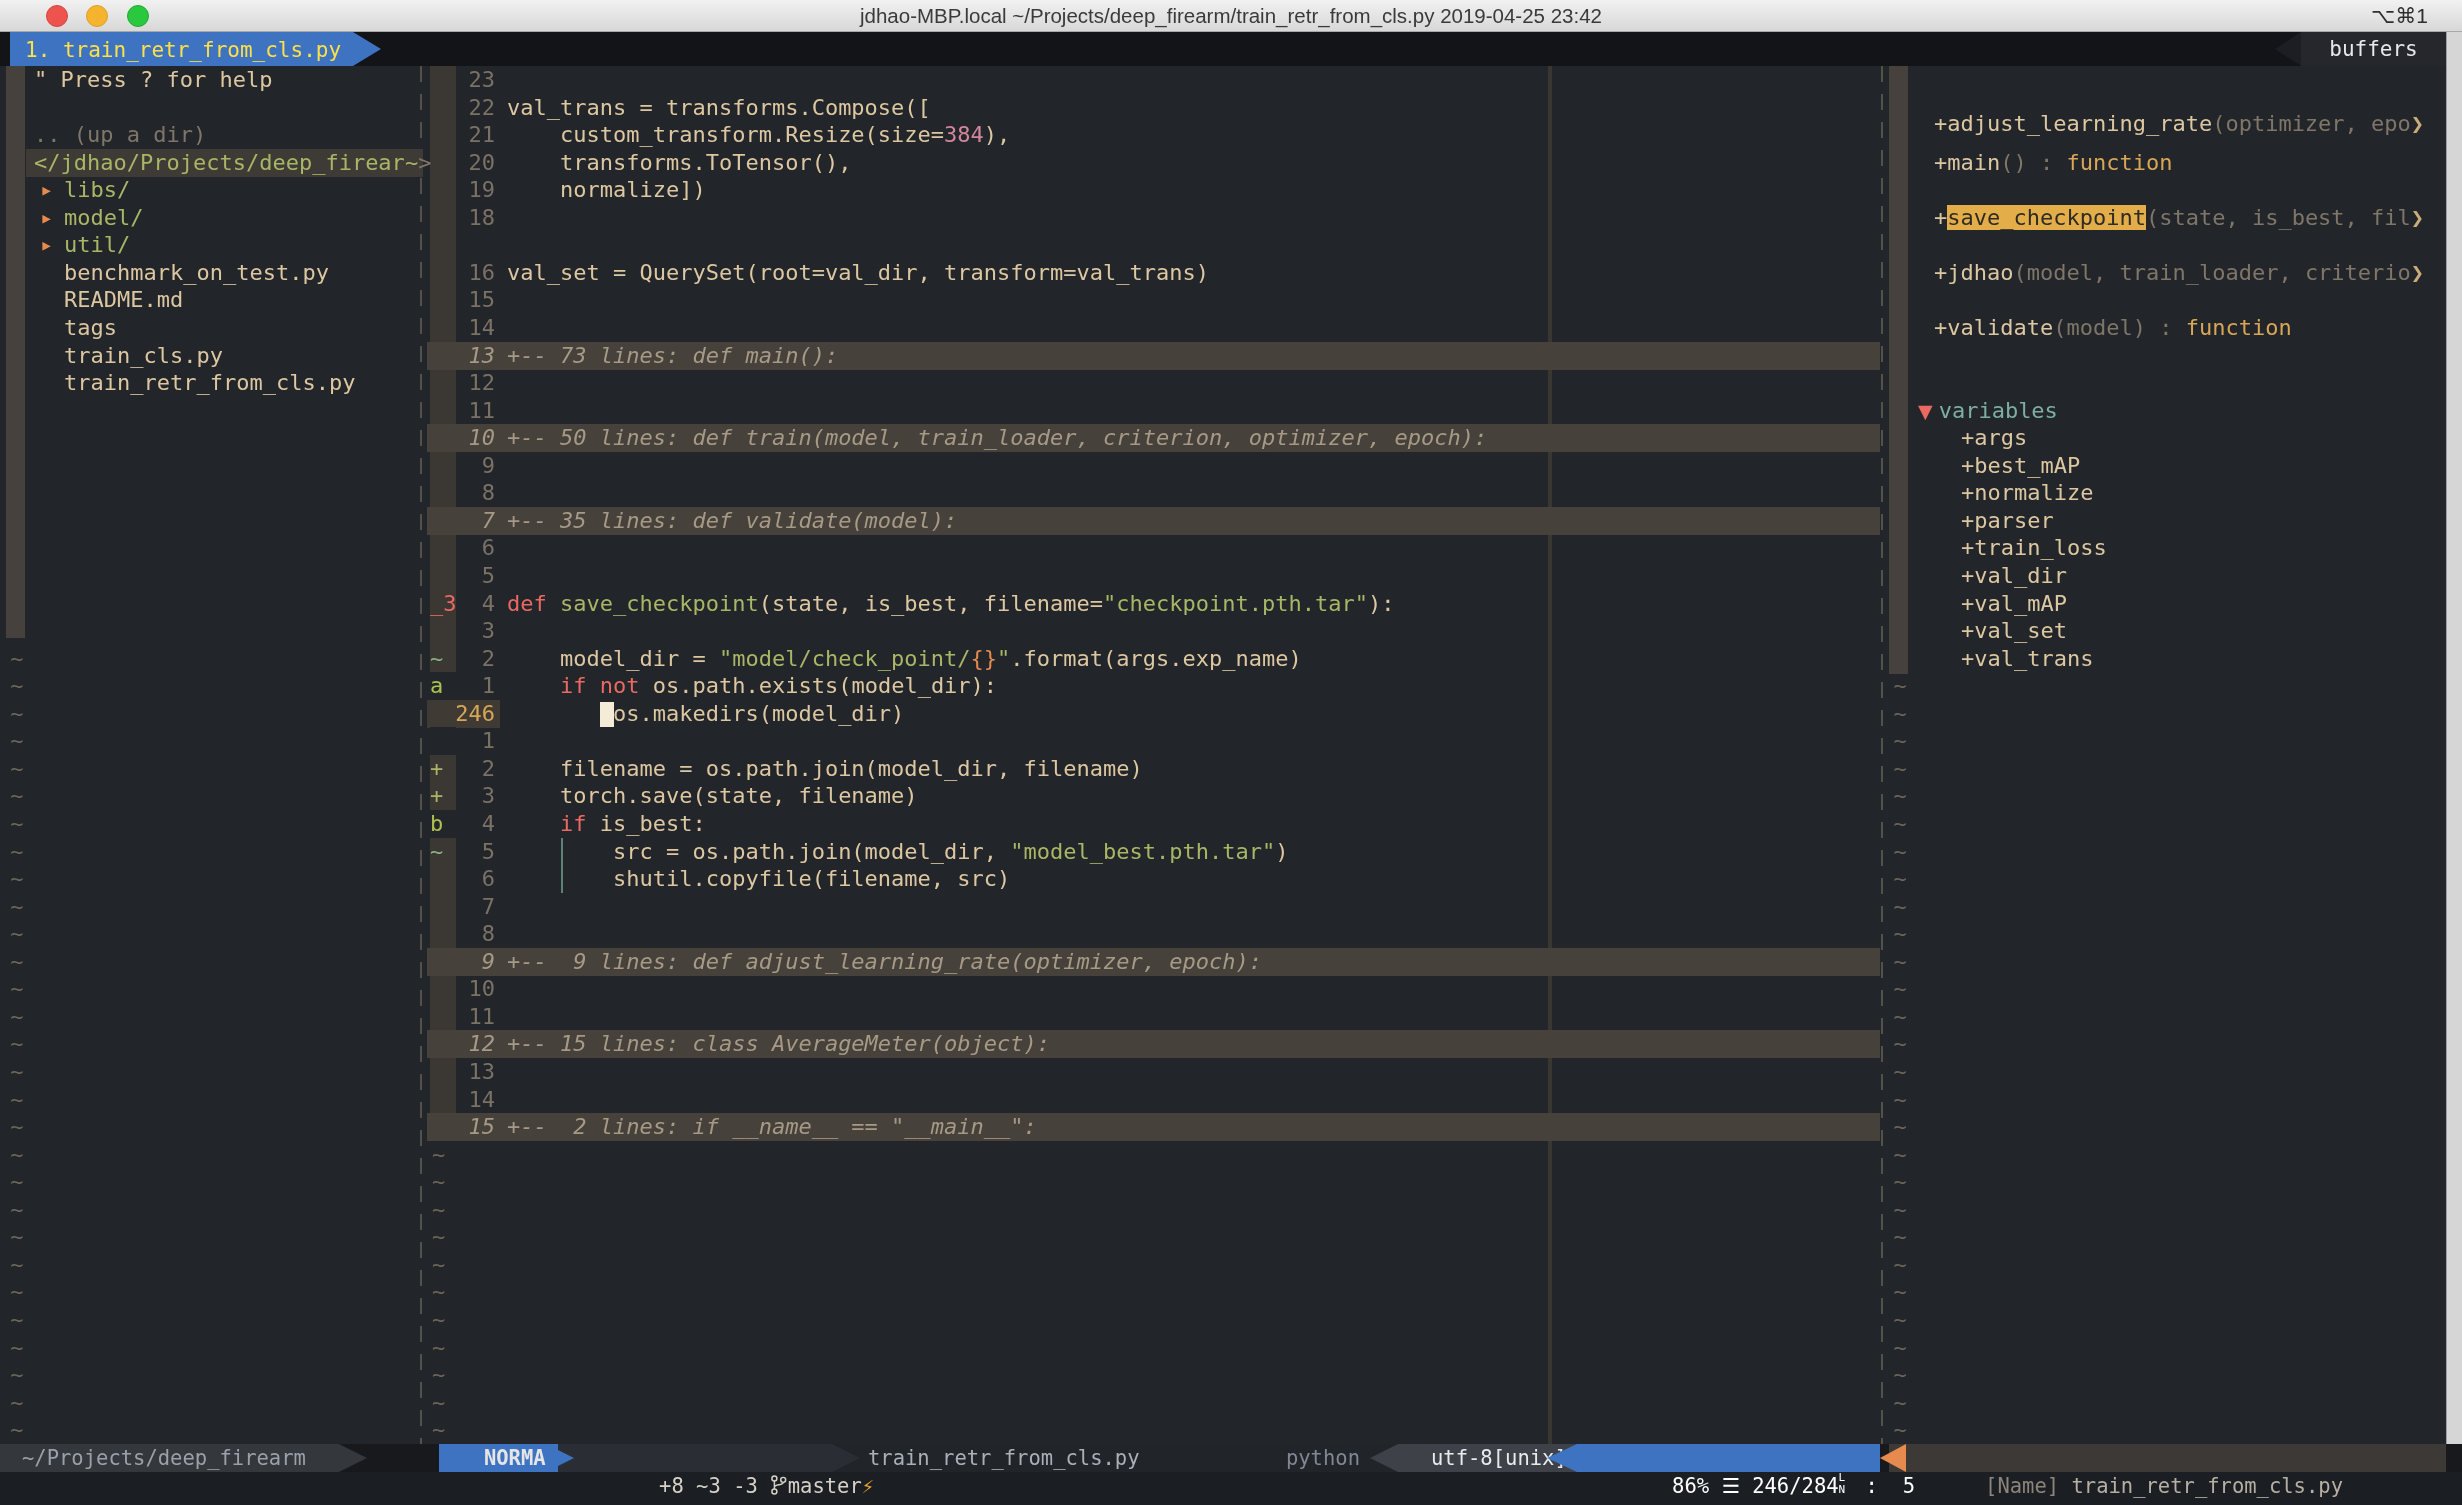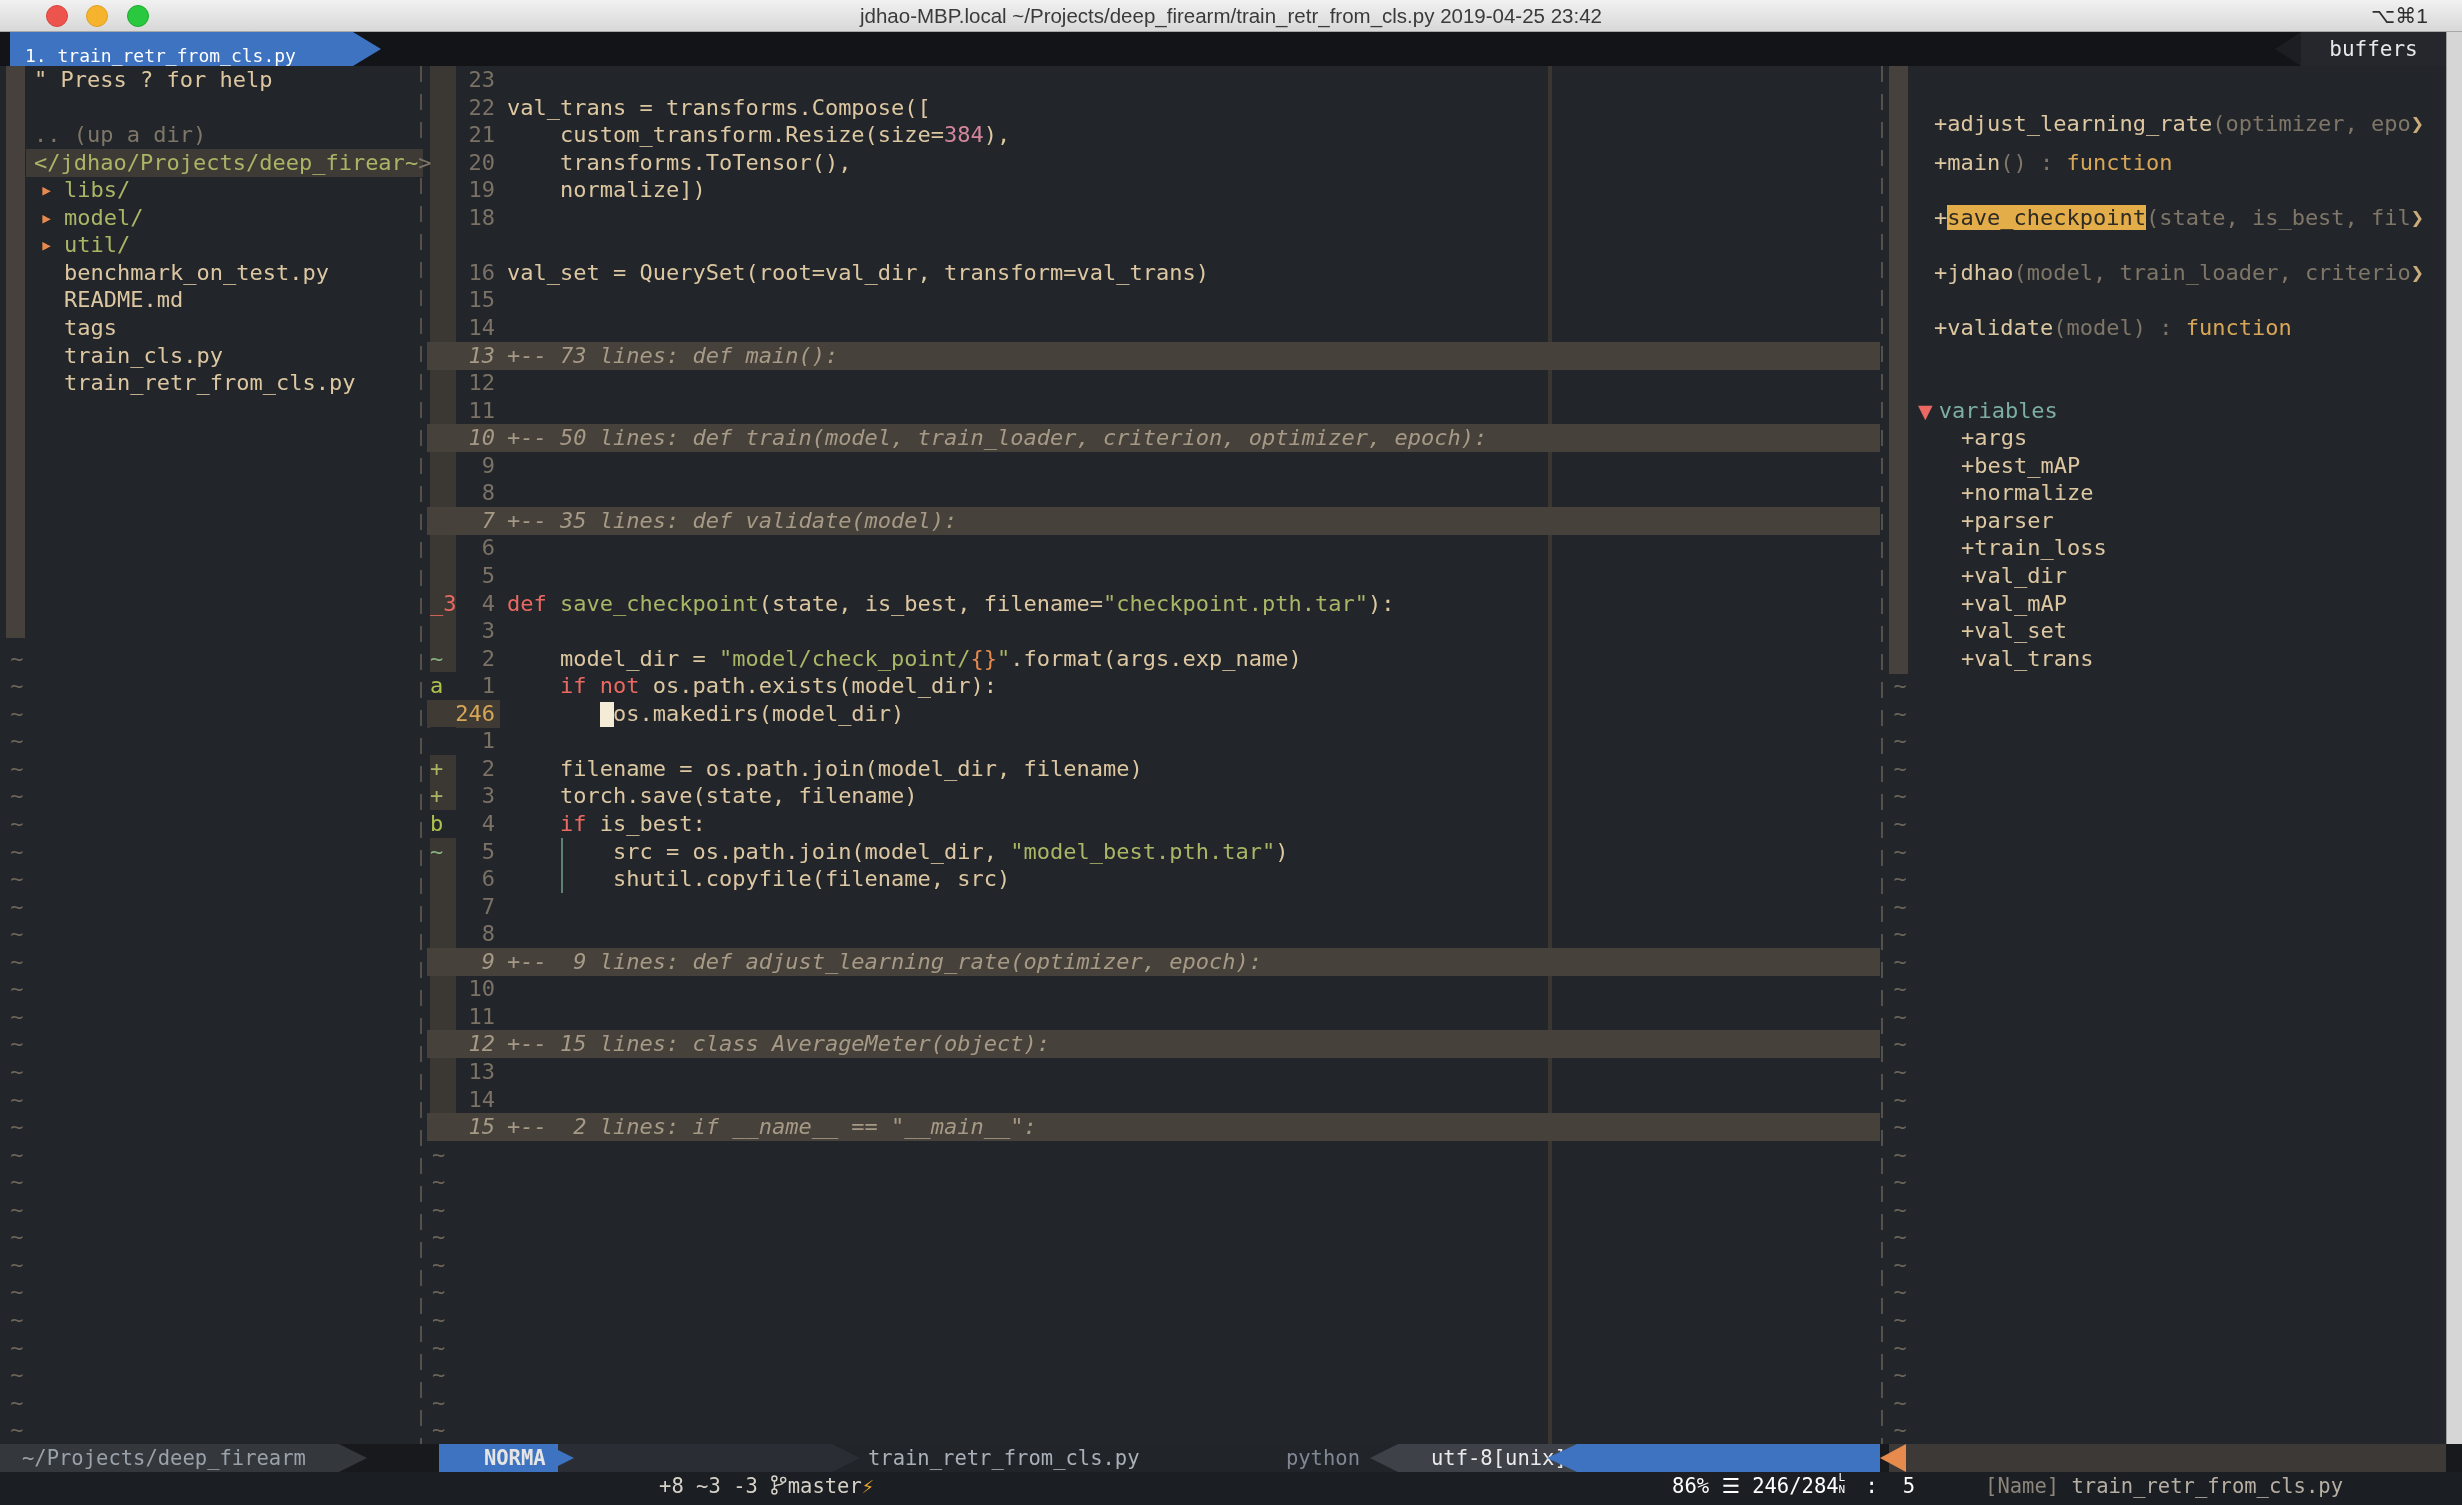--- a/index.html
+++ b/index.html
@@ -20,21 +20,21 @@
     background:linear-gradient(#f1f1f1,#d8d8d8);border-bottom:1.5px solid #a8a8a8;box-sizing:border-box;}
   #menubar-title{position:absolute;left:0;right:0;top:4.4px;text-align:center;font-size:20.5px;color:#3a3a3a;}
   #menubar-shortcut{position:absolute;right:34px;top:3.7px;font-size:21px;color:#2e2e2e;}
   .tl{position:absolute;top:5.1px;width:22px;height:22px;border-radius:50%;box-sizing:border-box;}
   #tl-close{left:46px;background:#ee544e;border:0.7px solid #d8443e;}
   #tl-min{left:86px;background:#f6b42e;border:0.7px solid #dfa023;}
   #tl-zoom{left:127px;background:#2ac83e;border:0.7px solid #1aad2b;}
   
   #tabline{position:absolute;left:0;top:32px;width:2462px;height:34px;background:var(--tabfill);}
   #tab1{position:absolute;left:10.3px;top:0;width:343px;height:34px;background:var(--blue);}
-  #tab1-label{position:absolute;left:14.7px;top:13px;font-size:18px;color:#ffffff;white-space:pre;}
+  #tab1-label{position:absolute;left:14.7px;top:6px;font-size:21px;color:#fde047;white-space:pre;}
   #tab1-arrow{position:absolute;left:353px;top:0;width:28px;height:34px;background:var(--blue);
     clip-path:polygon(0 0,100% 50%,0 100%);}
   #buffers-arrow{position:absolute;left:2275px;top:0;width:26px;height:34px;background:#1d1e23;
     clip-path:polygon(100% 0,0 50%,100% 100%);}
   #buffers-box{position:absolute;left:2301px;top:0;width:145px;height:34px;background:#26272c;}
   #buffers-box span{display:block;text-align:center;line-height:34px;font-size:21px;color:#e8e8ea;}
   
   #right-scrollbar{position:absolute;left:2446px;top:32px;width:16px;height:1473px;
     background:var(--track);border-left:1.5px solid #a0a0a0;box-sizing:border-box;}
   

